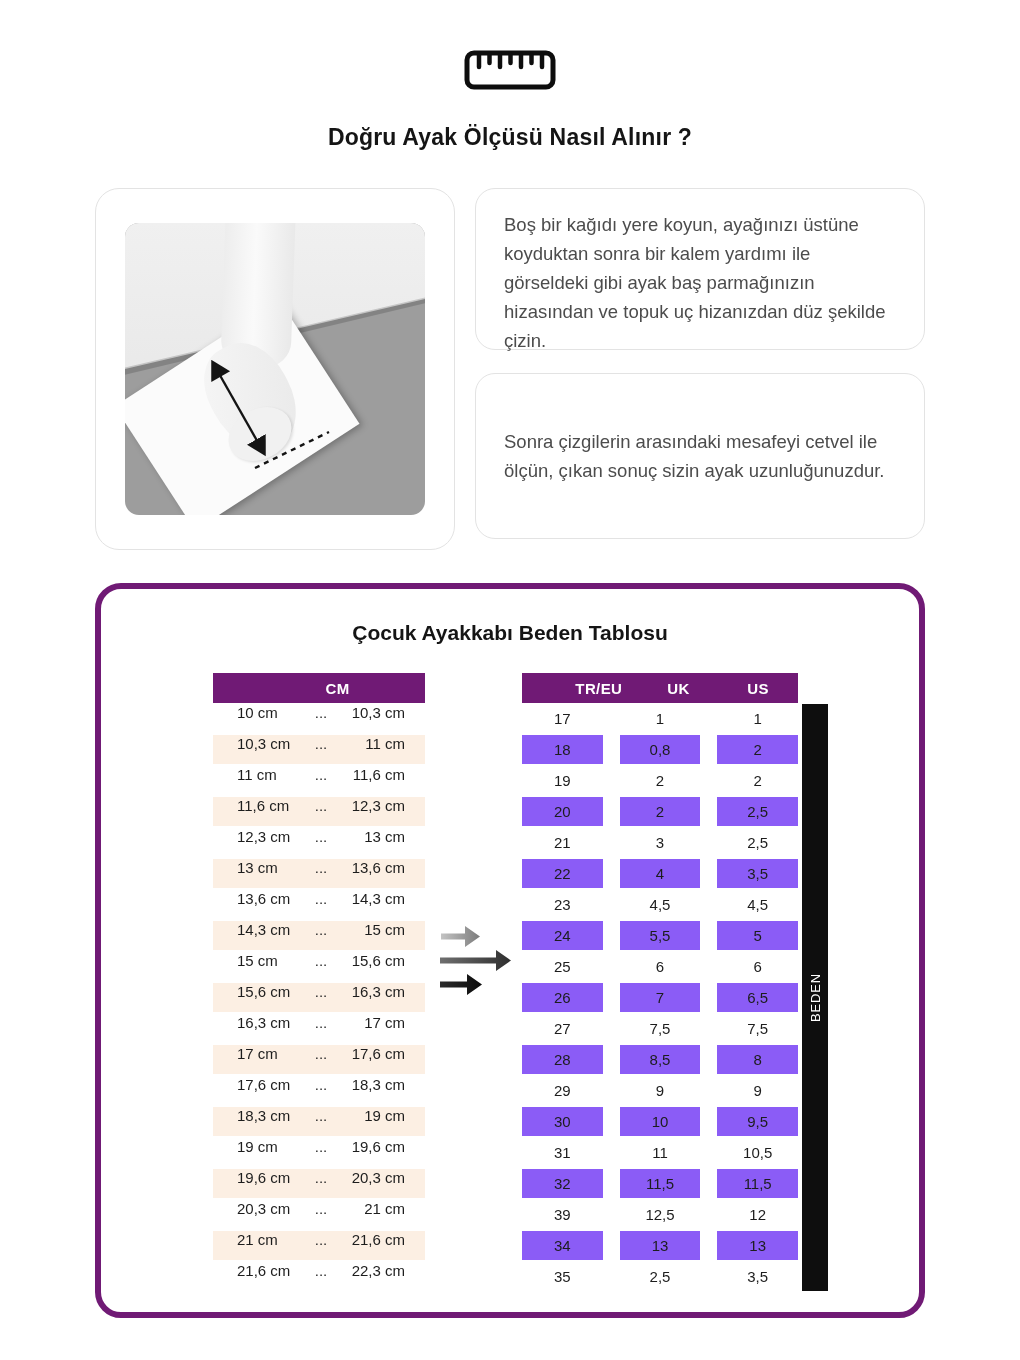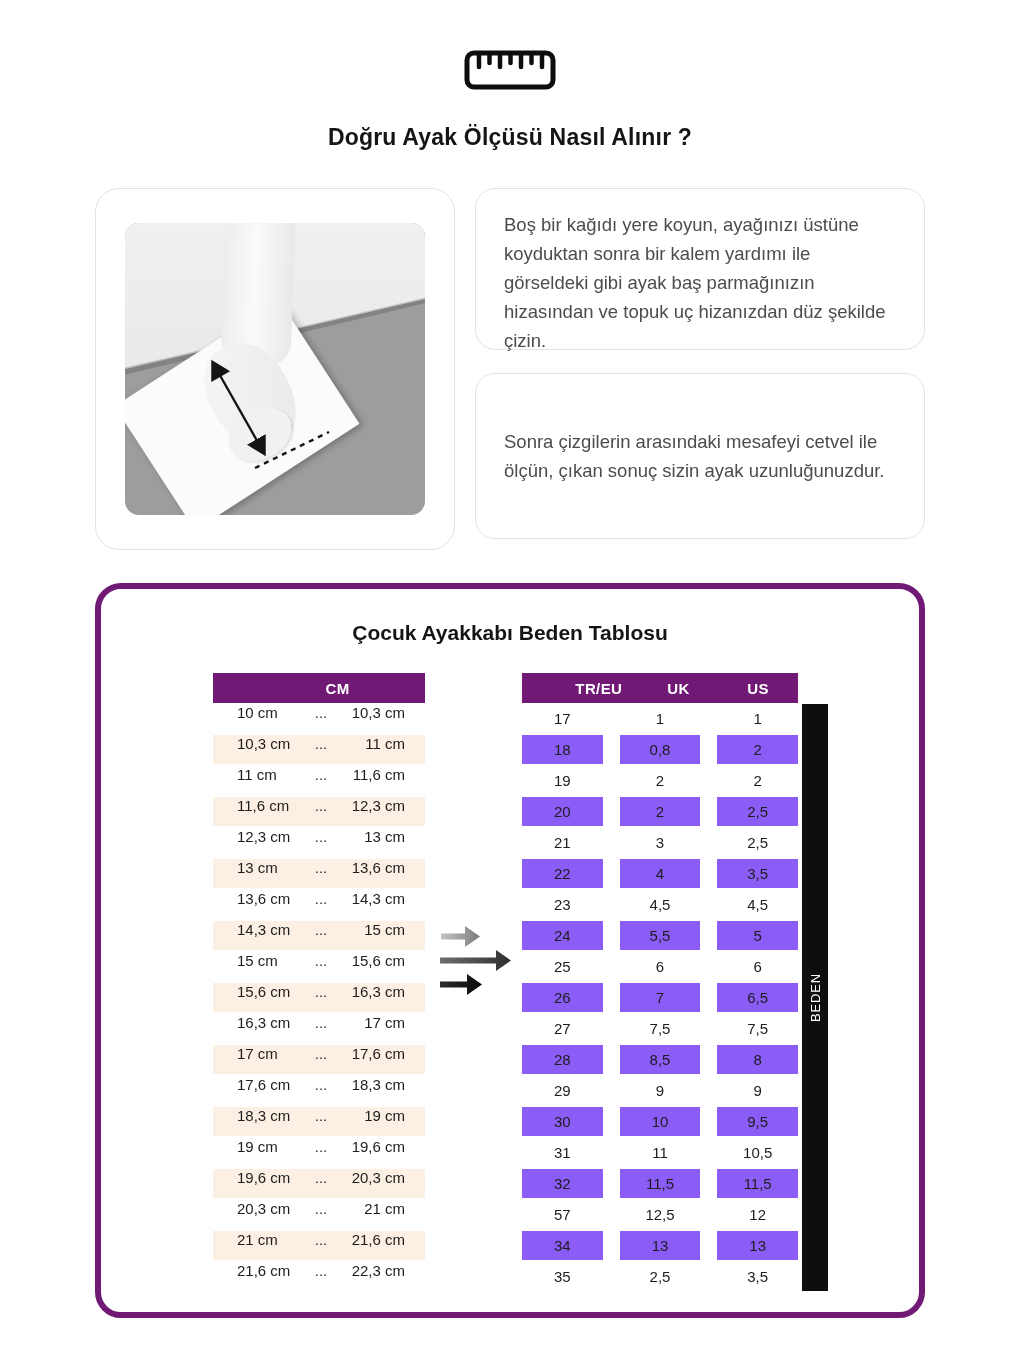--- a/index.html
+++ b/index.html
@@ -407,21 +407,21 @@
             <div class="size-cell">31</div>
             <div class="size-cell">11</div>
             <div class="size-cell">10,5</div>
           </div>
           <div class="size-row alt">
             <div class="size-cell">32</div>
             <div class="size-cell">11,5</div>
             <div class="size-cell">11,5</div>
           </div>
           <div class="size-row">
-            <div class="size-cell">57</div>
+            <div class="size-cell">39</div>
             <div class="size-cell">12,5</div>
             <div class="size-cell">12</div>
           </div>
           <div class="size-row alt">
             <div class="size-cell">34</div>
             <div class="size-cell">13</div>
             <div class="size-cell">13</div>
           </div>
           <div class="size-row">
             <div class="size-cell">35</div>

